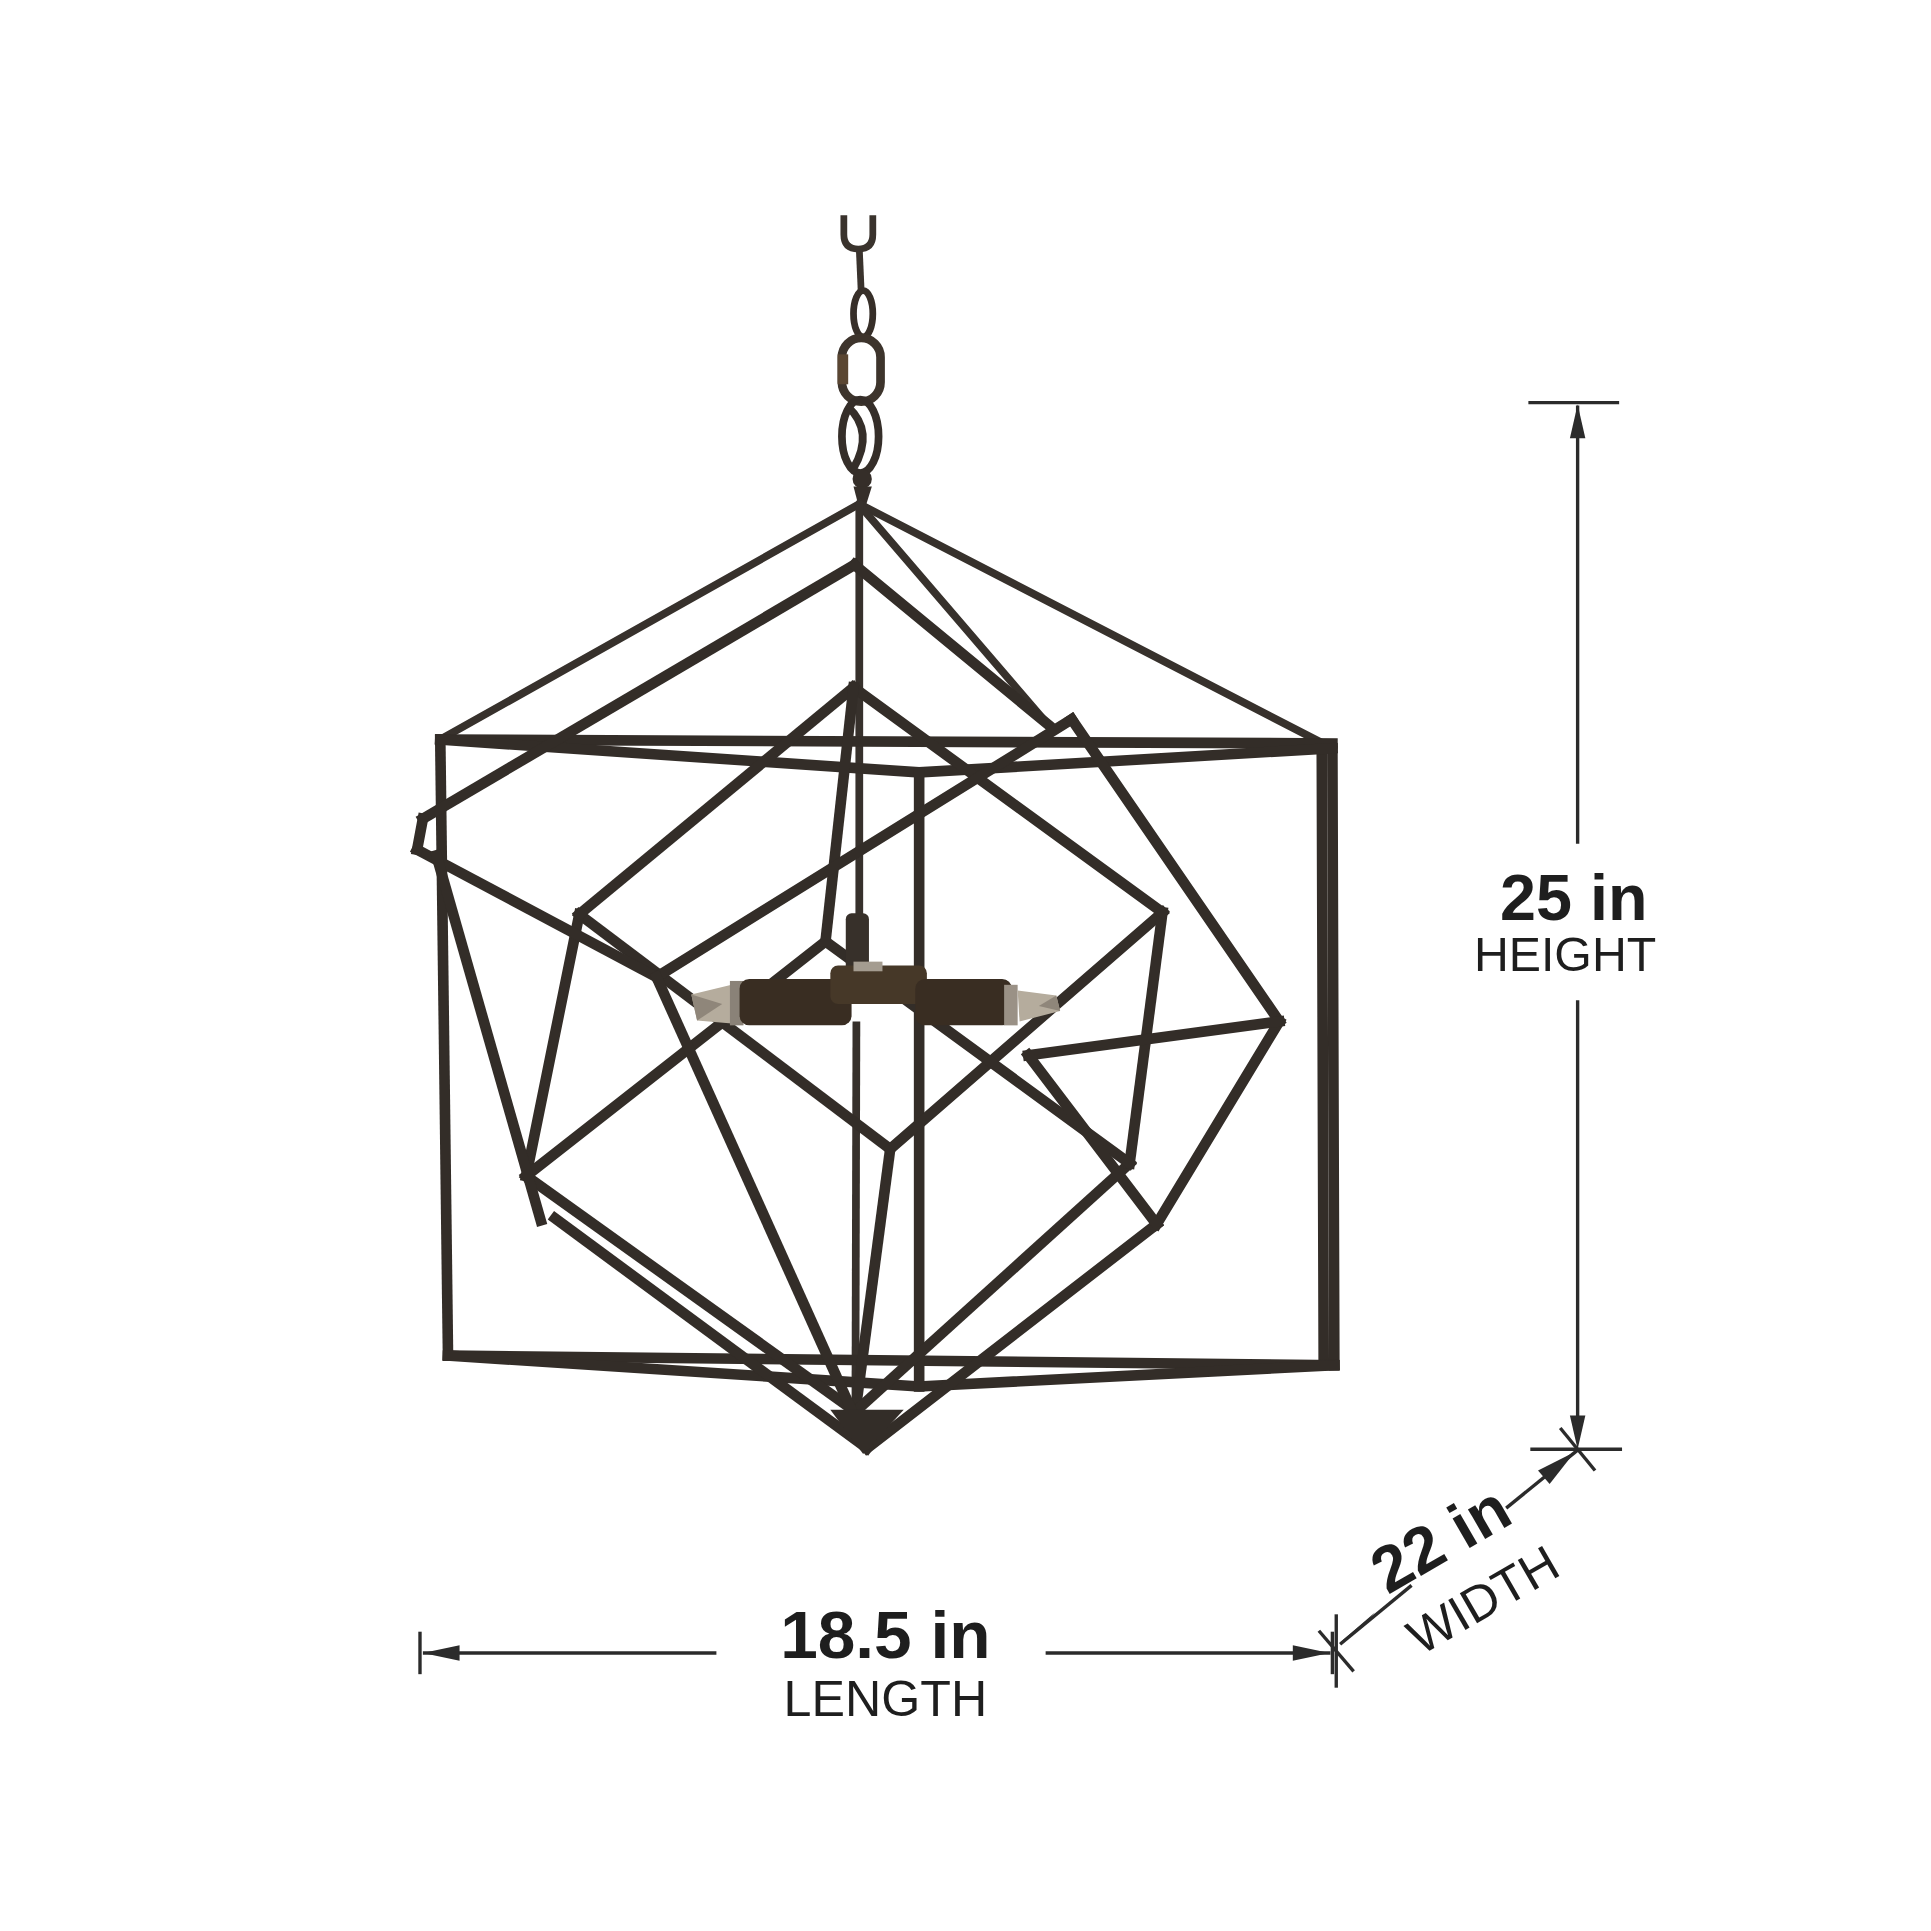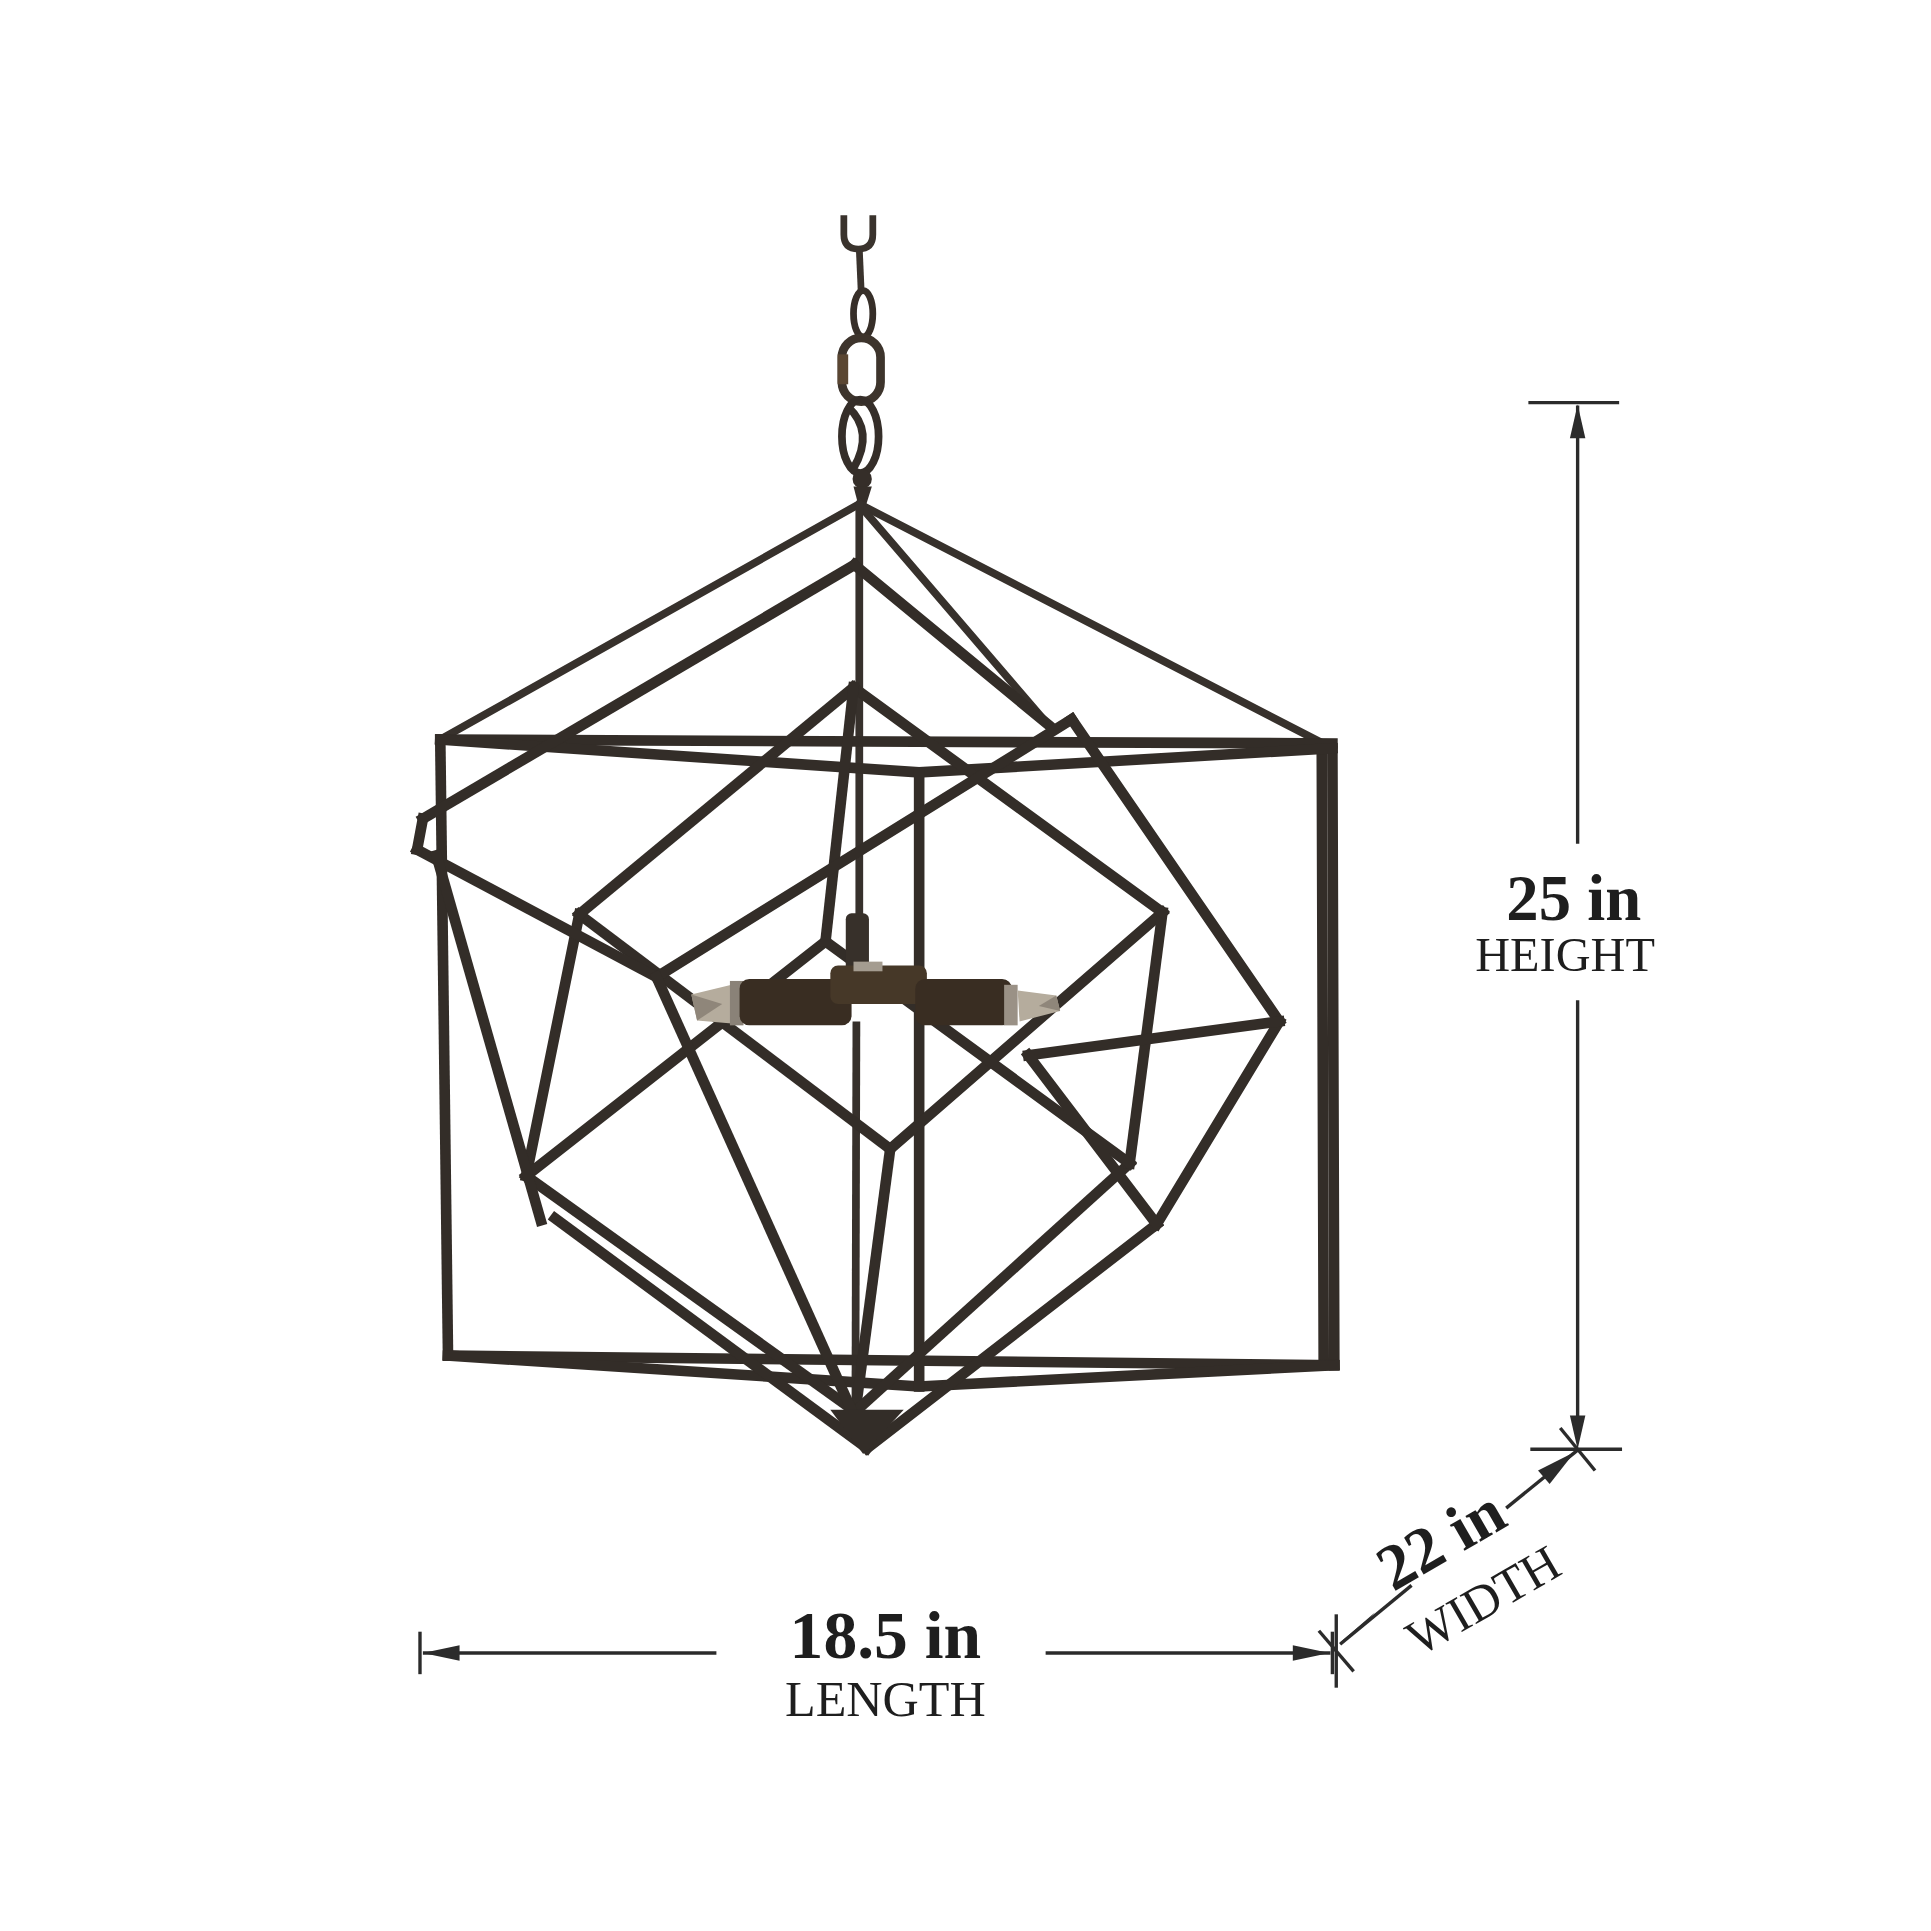--- a/index.html
+++ b/index.html
@@ -1,17 +1,17 @@
 <!DOCTYPE html>
 <html><head>
 <meta charset="utf-8">
 <title>Pendant Dimensions</title>
 <style>
   html,body { margin:0; padding:0; background:#ffffff; }
-  .wrap { width:1904px; height:1931px; position:relative; font-family:Liberation Serif, serif; }
+  .wrap { width:1904px; height:1931px; position:relative; font-family:Liberation Sans, sans-serif; }
   svg { position:absolute; left:0; top:0; }
   text { fill:#1e1e1e; }
 </style>
 </head>
 <body>
 <div class="wrap">
 <svg width="1931" height="1931" viewBox="0 0 2000 2000">
 
   <rect x="0" y="0" width="2000" height="2000" fill="#ffffff"></rect>
 

